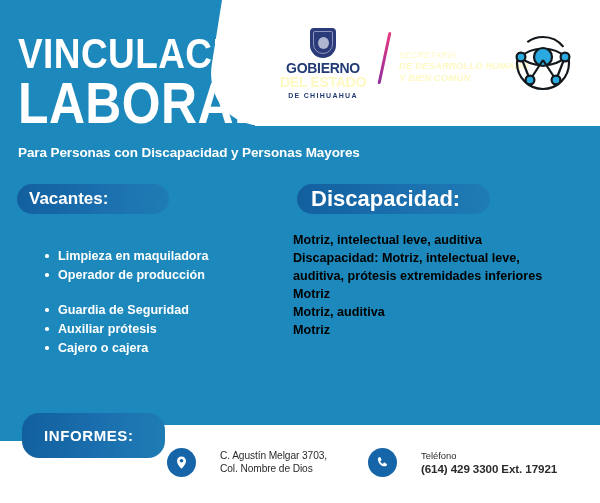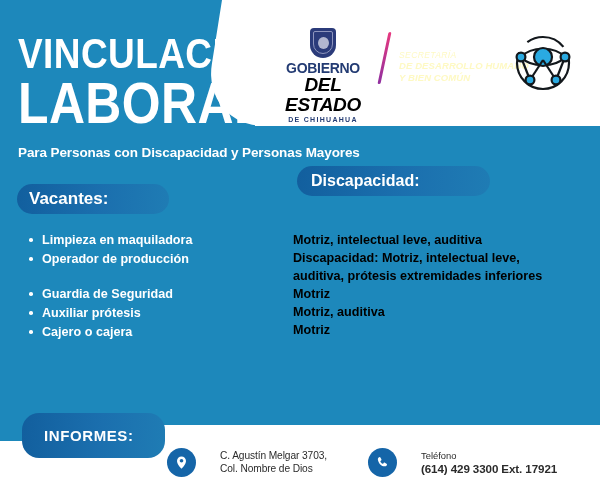--- a/index.html
+++ b/index.html
@@ -77,21 +77,21 @@
     position:absolute;left:3px;top:3px;right:3px;bottom:4px;
     border:1px solid #8e95bd;
     border-radius:2px 2px 10px 10px;
   }
   .shield-em{
     width:11px;height:12px;border-radius:50%;
     background:#c9ccdf;opacity:.85;
     position:relative;z-index:2;
   }
   .gov-l1{font-size:14px;font-weight:bold;color:#233b73;letter-spacing:-0.3px;line-height:1.02;}
-  .gov-l2{font-size:19px;font-weight:bold;color:#000000;letter-spacing:-0.3px;line-height:1.02;font-style:italic;}
+  .gov-l2{font-size:14px;font-weight:bold;color:#fef9c3;letter-spacing:-0.3px;line-height:1.02;}
   .gov-l3{font-size:7px;font-weight:bold;color:#233b73;letter-spacing:1.3px;margin-top:2px;}
 
   .divider-slash{
     position:absolute;left:383px;top:32px;
     width:3px;height:52px;
     background:linear-gradient(180deg,#e8397f 0%,#8f2fa0 100%);
     transform:skewX(-12deg);
     border-radius:2px;
   }
 
@@ -114,28 +114,28 @@
   .pill{
     position:absolute;
     height:30px;
     border-radius:16px;
     background:linear-gradient(95deg,#125f9e 0%,#1b6fae 55%,#1f7cb4 100%);
     display:flex;align-items:center;
     color:#ffffff;font-weight:bold;
     box-sizing:border-box;
   }
   #pill-vacantes{left:17px;top:184px;width:152px;padding-left:12px;font-size:17px;}
-  #pill-discapacidad{left:297px;top:166px;width:193px;padding-left:14px;font-size:16px;}
+  #pill-discapacidad{left:297px;top:184px;width:193px;padding-left:14px;font-size:22px;}
   #pill-informes{left:22px;top:413px;width:143px;height:45px;border-radius:17px;padding-left:22px;font-size:15px;letter-spacing:.6px;}
 
   
   .col-left{
     position:absolute;left:25px;top:231px;width:260px;
   }
-  .vac-list{list-style:none;margin:0;padding:0;}
+  .vac-list{list-style:none;margin:16px;padding:0;}
   .vac-list li{
     position:relative;
     color:#ffffff;font-size:12.6px;font-weight:bold;
     padding-left:17px;line-height:18px;margin-bottom:1px;
     white-space:nowrap;
   }
   .vac-list li::before{
     content:"";
     position:absolute;left:4px;top:7px;
     width:3.5px;height:3.5px;border-radius:50%;

